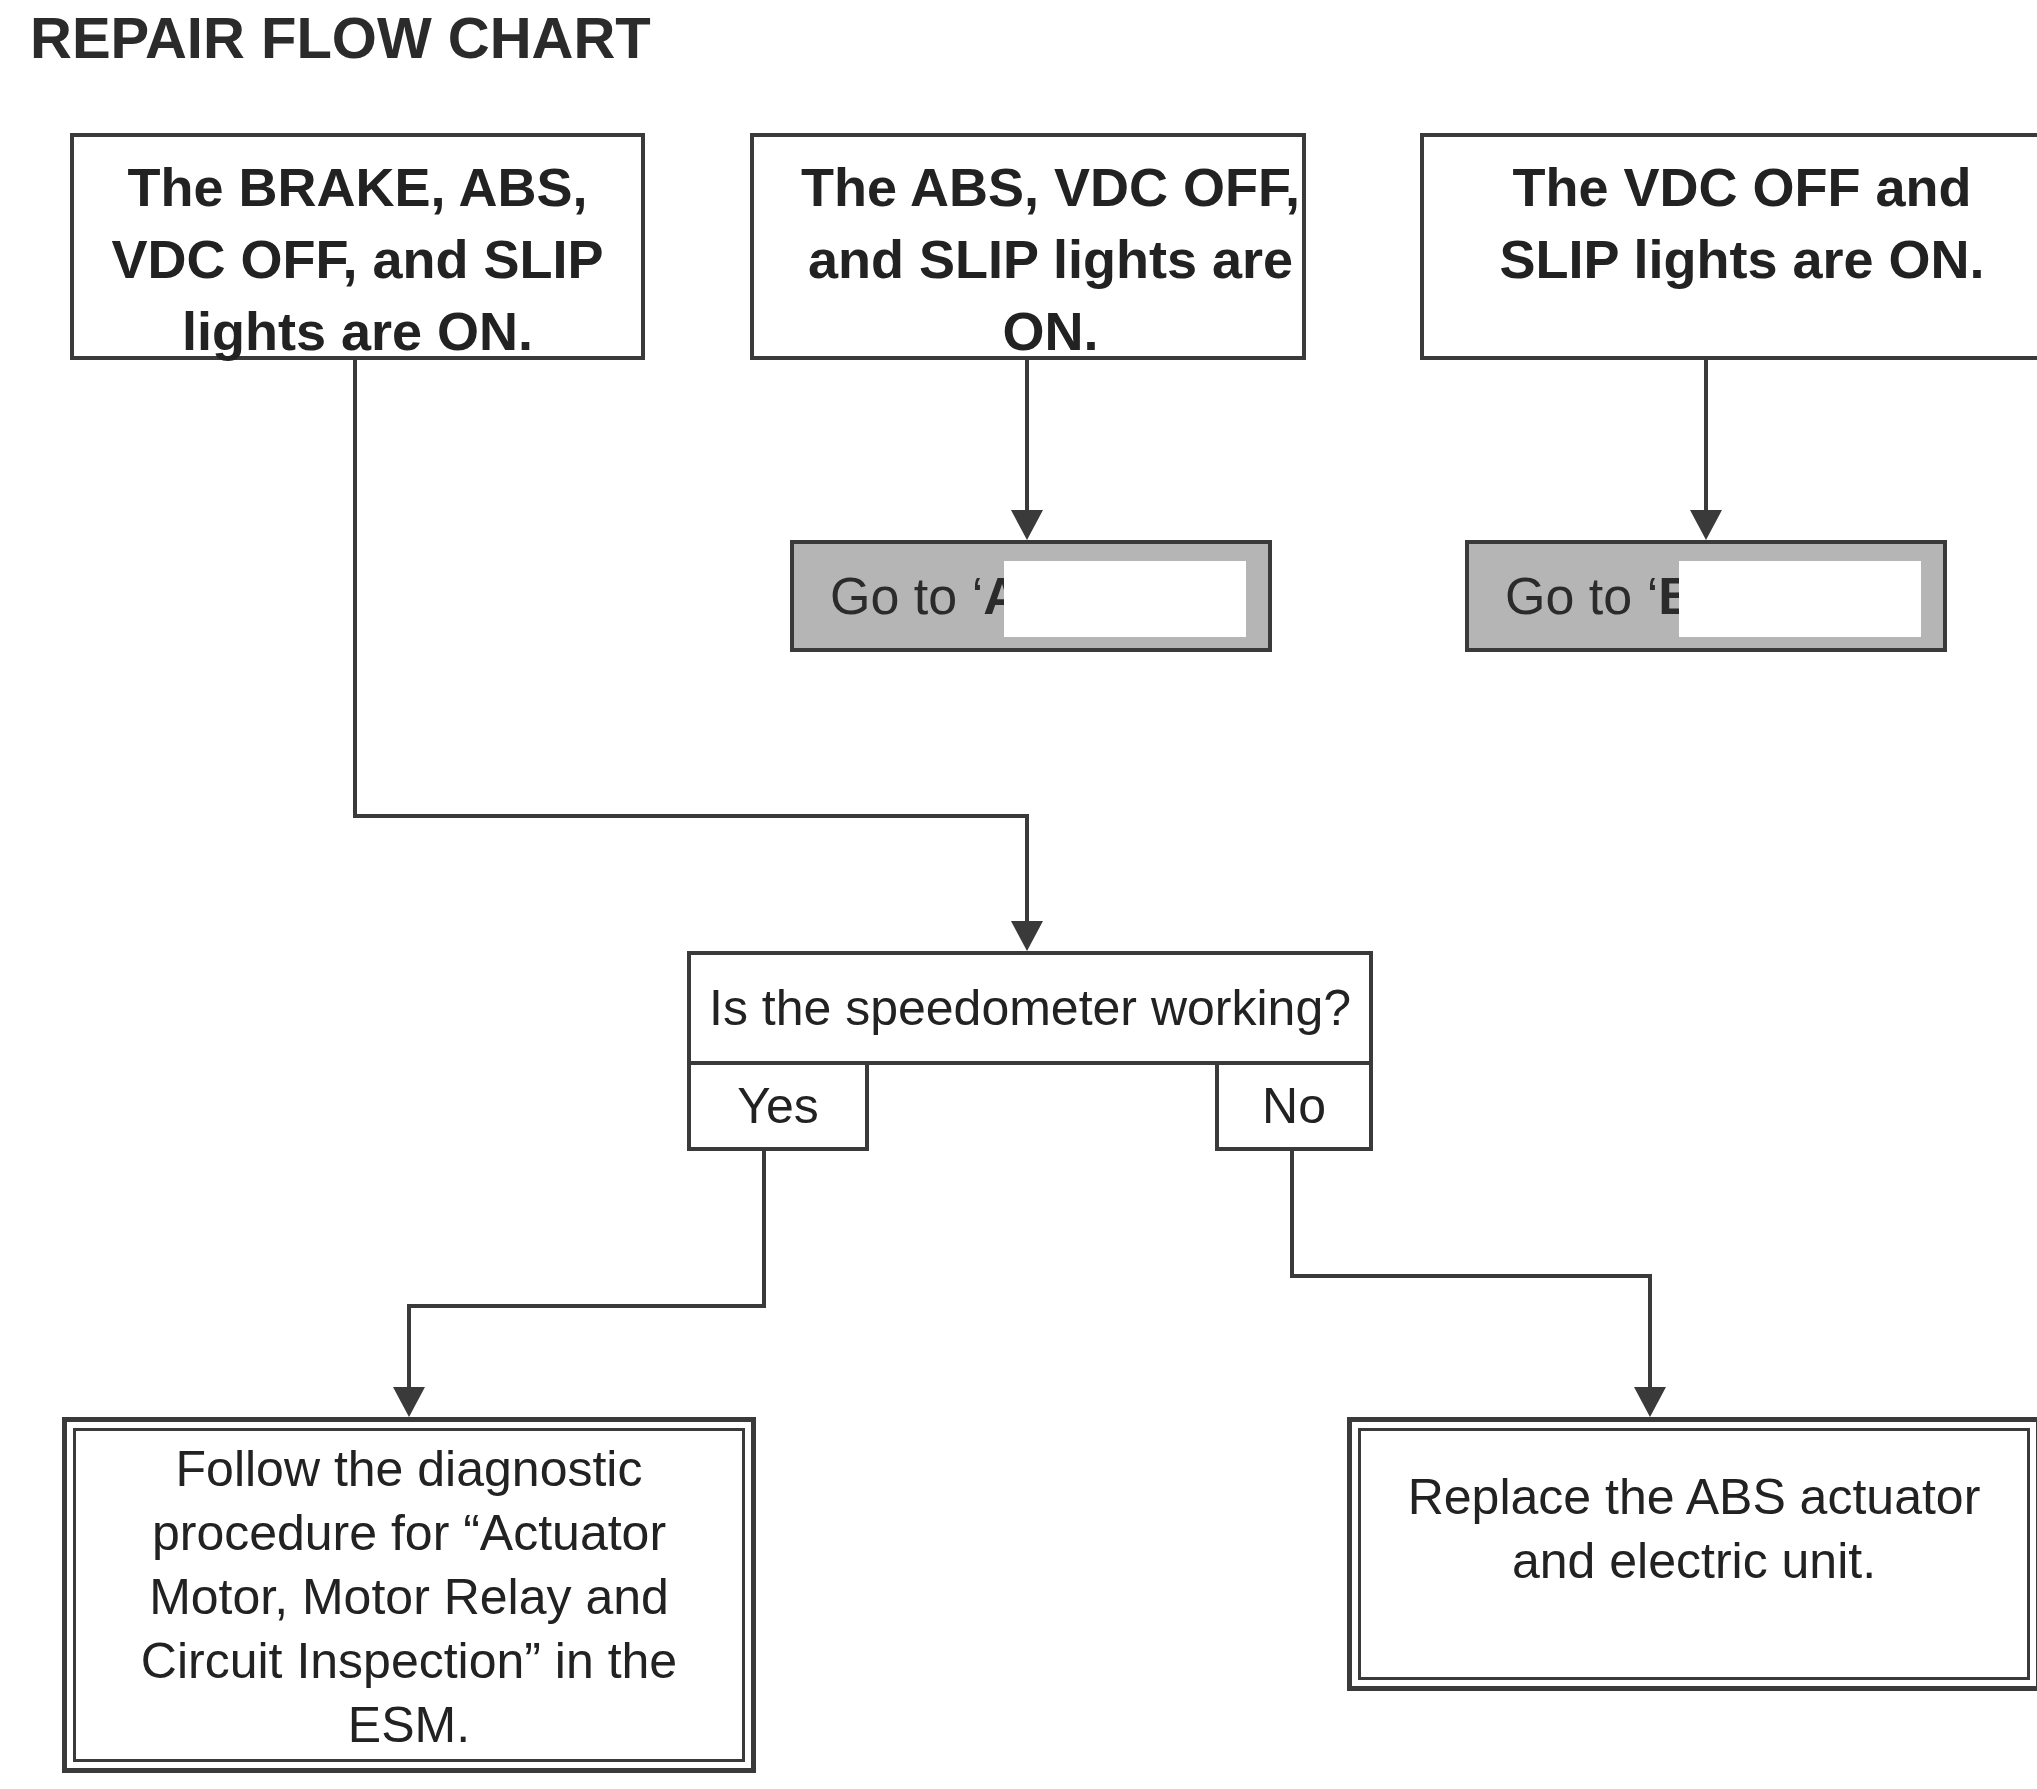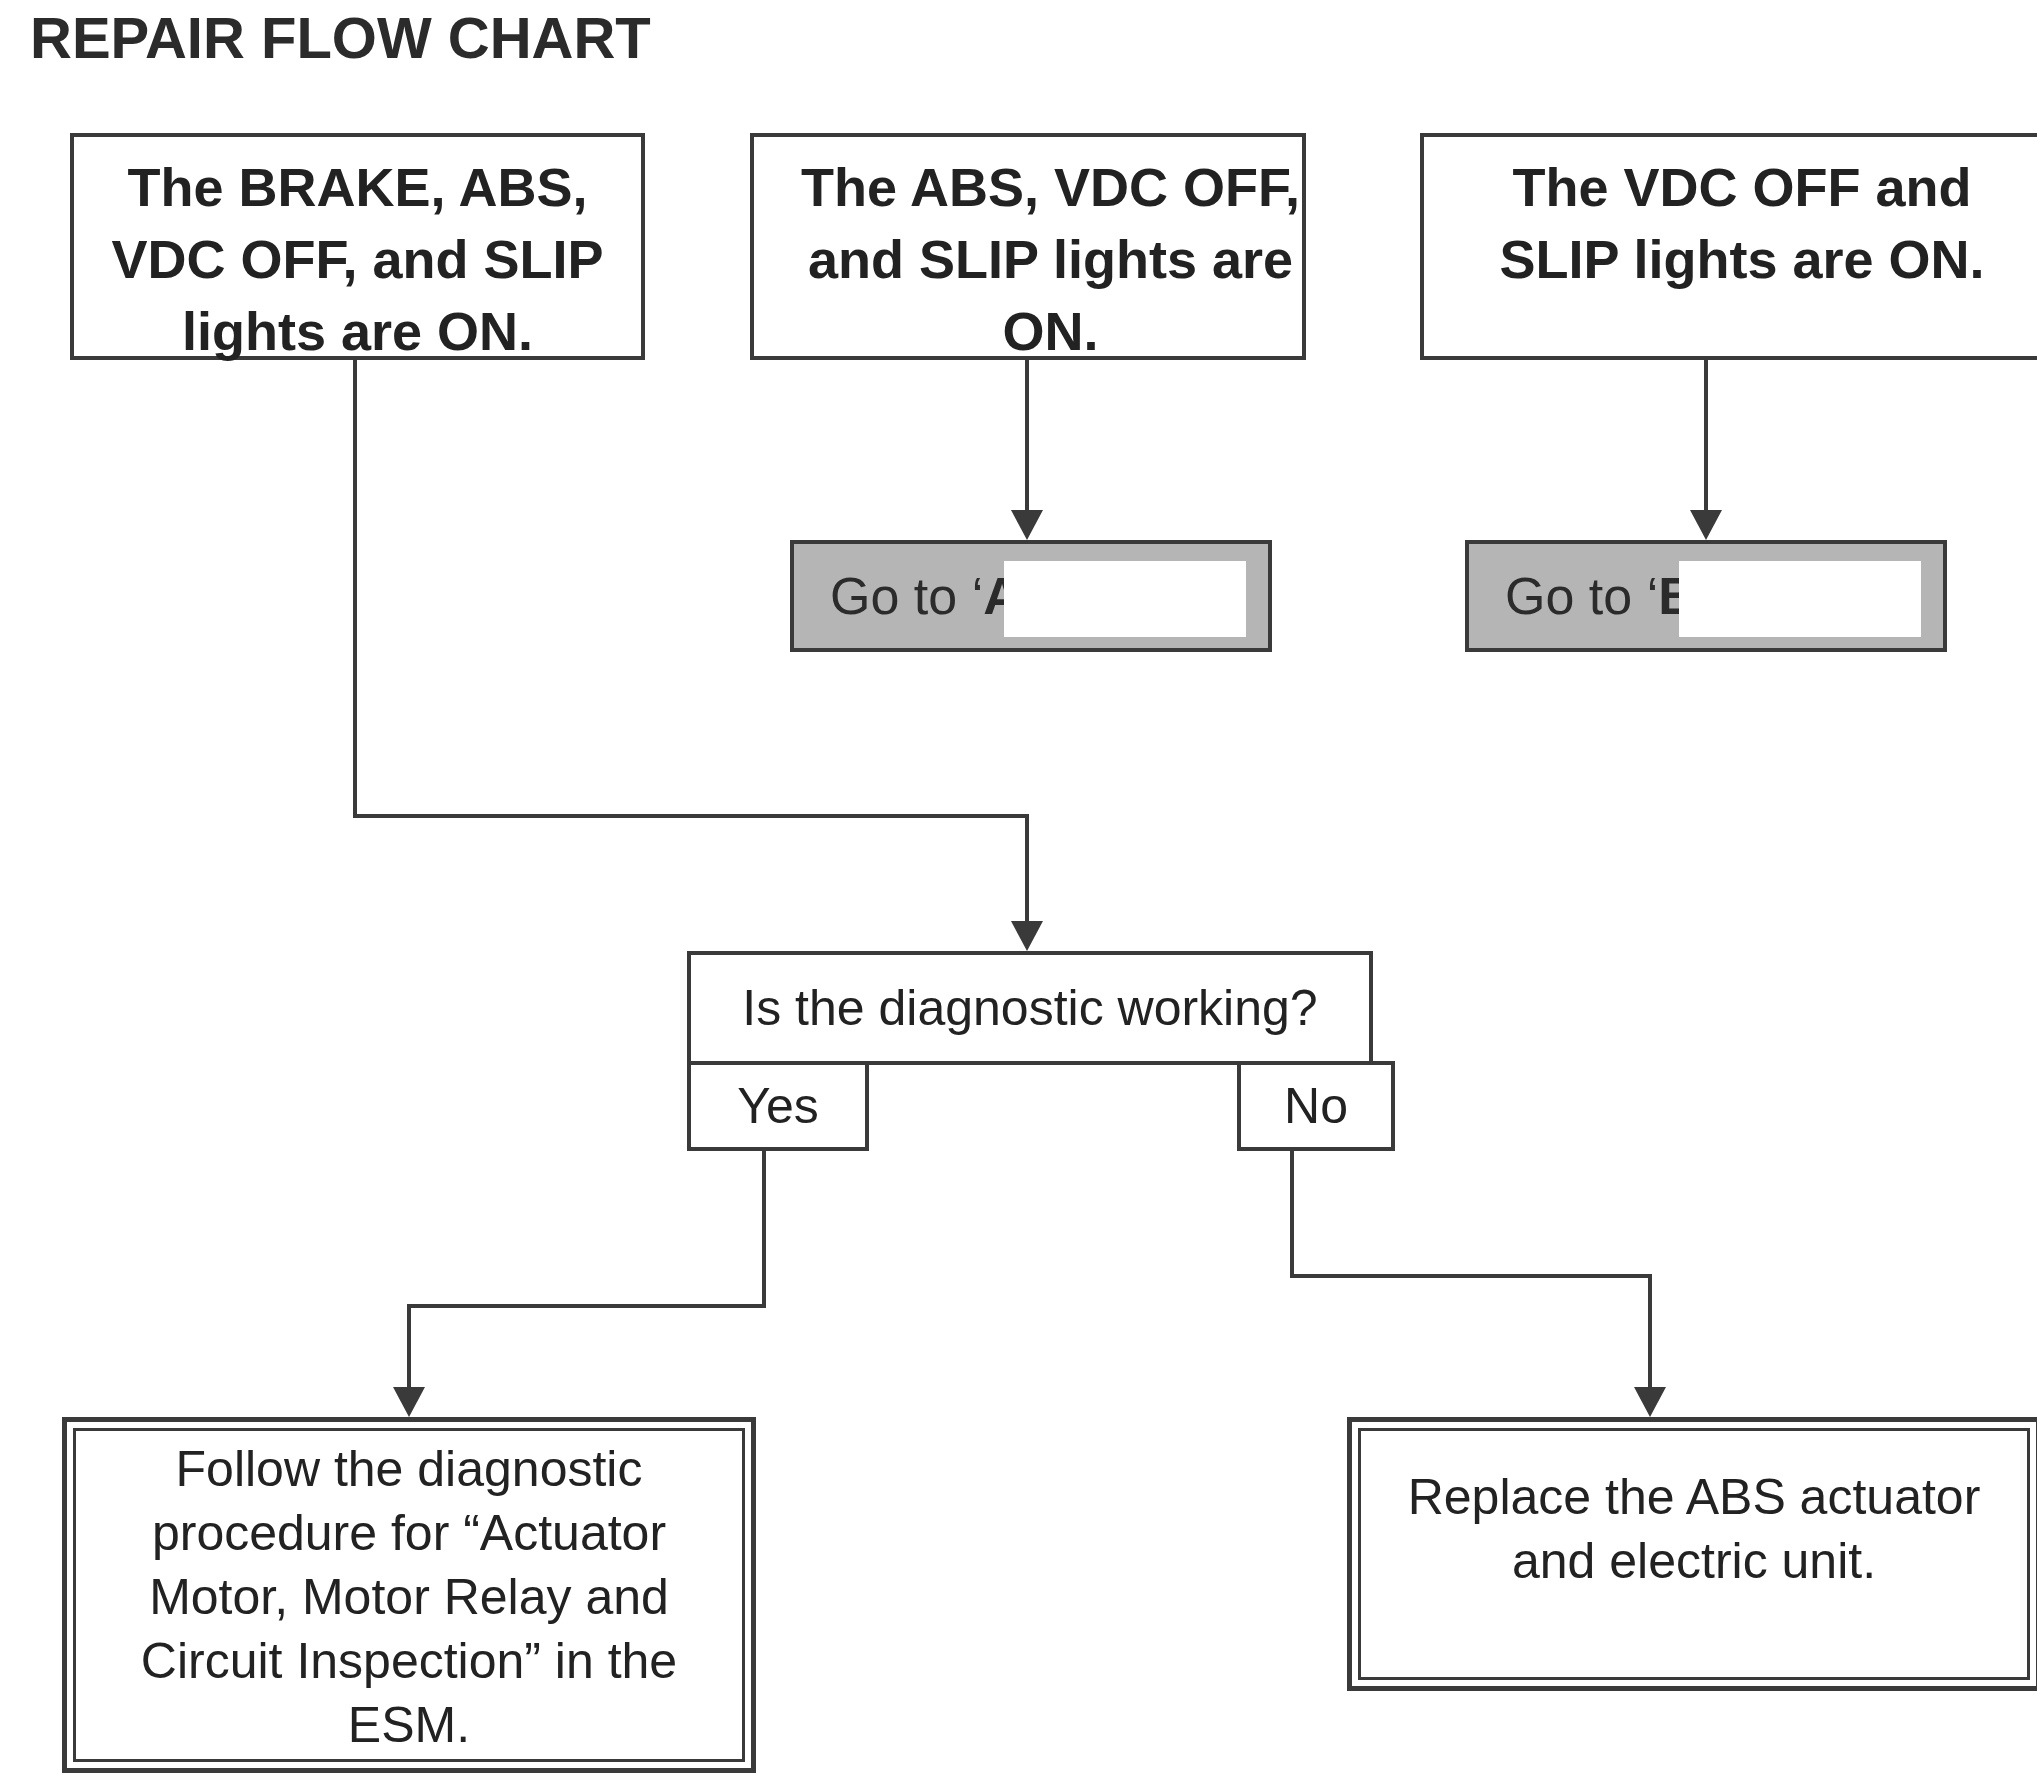--- a/index.html
+++ b/index.html
@@ -154,27 +154,27 @@
     </div>
     <div class="redact" style="right:22px; top:17px; width:242px; height:76px;"></div>
   </div>
 
   <div class="line" style="left:353px; top:360px; width:4px; height:458px;"></div>
   <div class="line" style="left:353px; top:814px; width:676px; height:4px;"></div>
   <div class="line" style="left:1025px; top:814px; width:4px; height:108px;"></div>
   <div class="arrowhead" style="left:1011px; top:921px;"></div>
 
   <div class="q-box" style="left:687px; top:951px; width:686px; height:114px;">
-    <span>Is the diagnostic working?</span>
+    <span>Is the speedometer working?</span>
   </div>
 
   <div class="yn-box" style="left:687px; top:1061px; width:182px; height:90px;">
     <span>Yes</span>
   </div>
-  <div class="yn-box" style="left:1215px; top:1061px; width:158px; height:90px;margin-left:22px;">
+  <div class="yn-box" style="left:1215px; top:1061px; width:158px; height:90px;">
     <span>No</span>
   </div>
 
   <div class="line" style="left:762px; top:1151px; width:4px; height:157px;"></div>
   <div class="line" style="left:407px; top:1304px; width:359px; height:4px;"></div>
   <div class="line" style="left:407px; top:1304px; width:4px; height:84px;"></div>
   <div class="arrowhead" style="left:393px; top:1387px;"></div>
 
   <div class="line" style="left:1290px; top:1151px; width:4px; height:127px;"></div>
   <div class="line" style="left:1290px; top:1274px; width:362px; height:4px;"></div>

